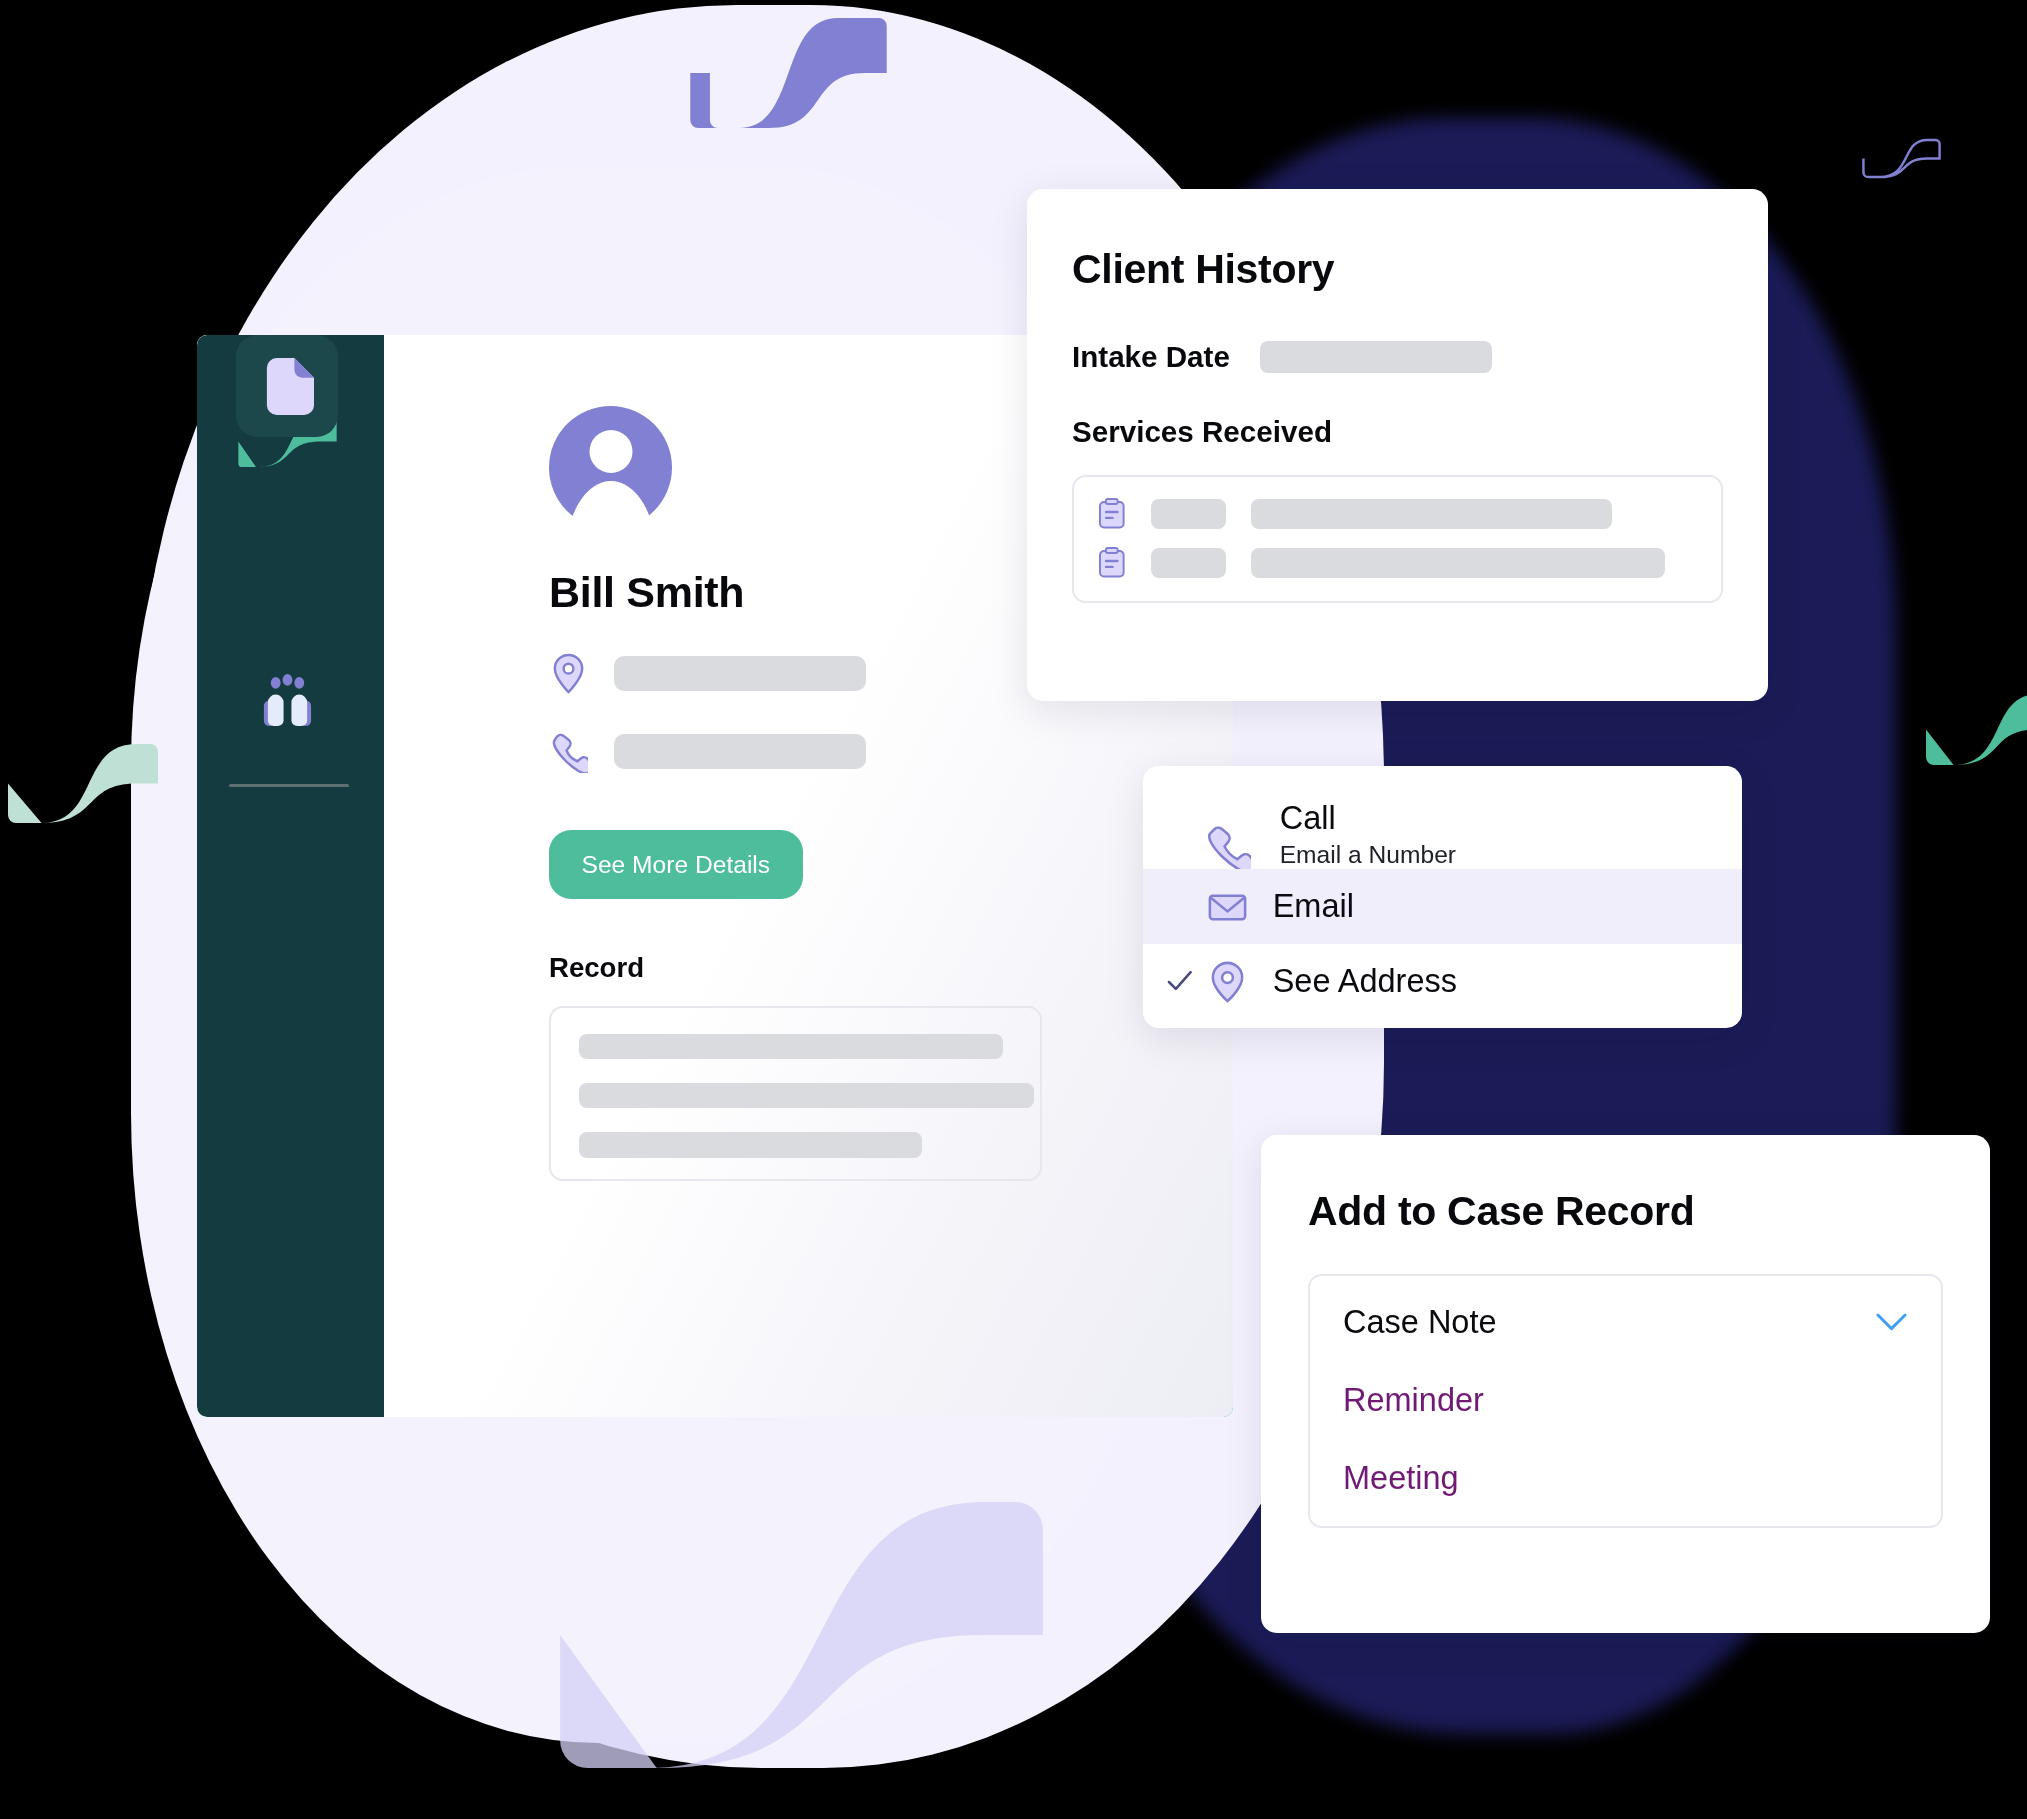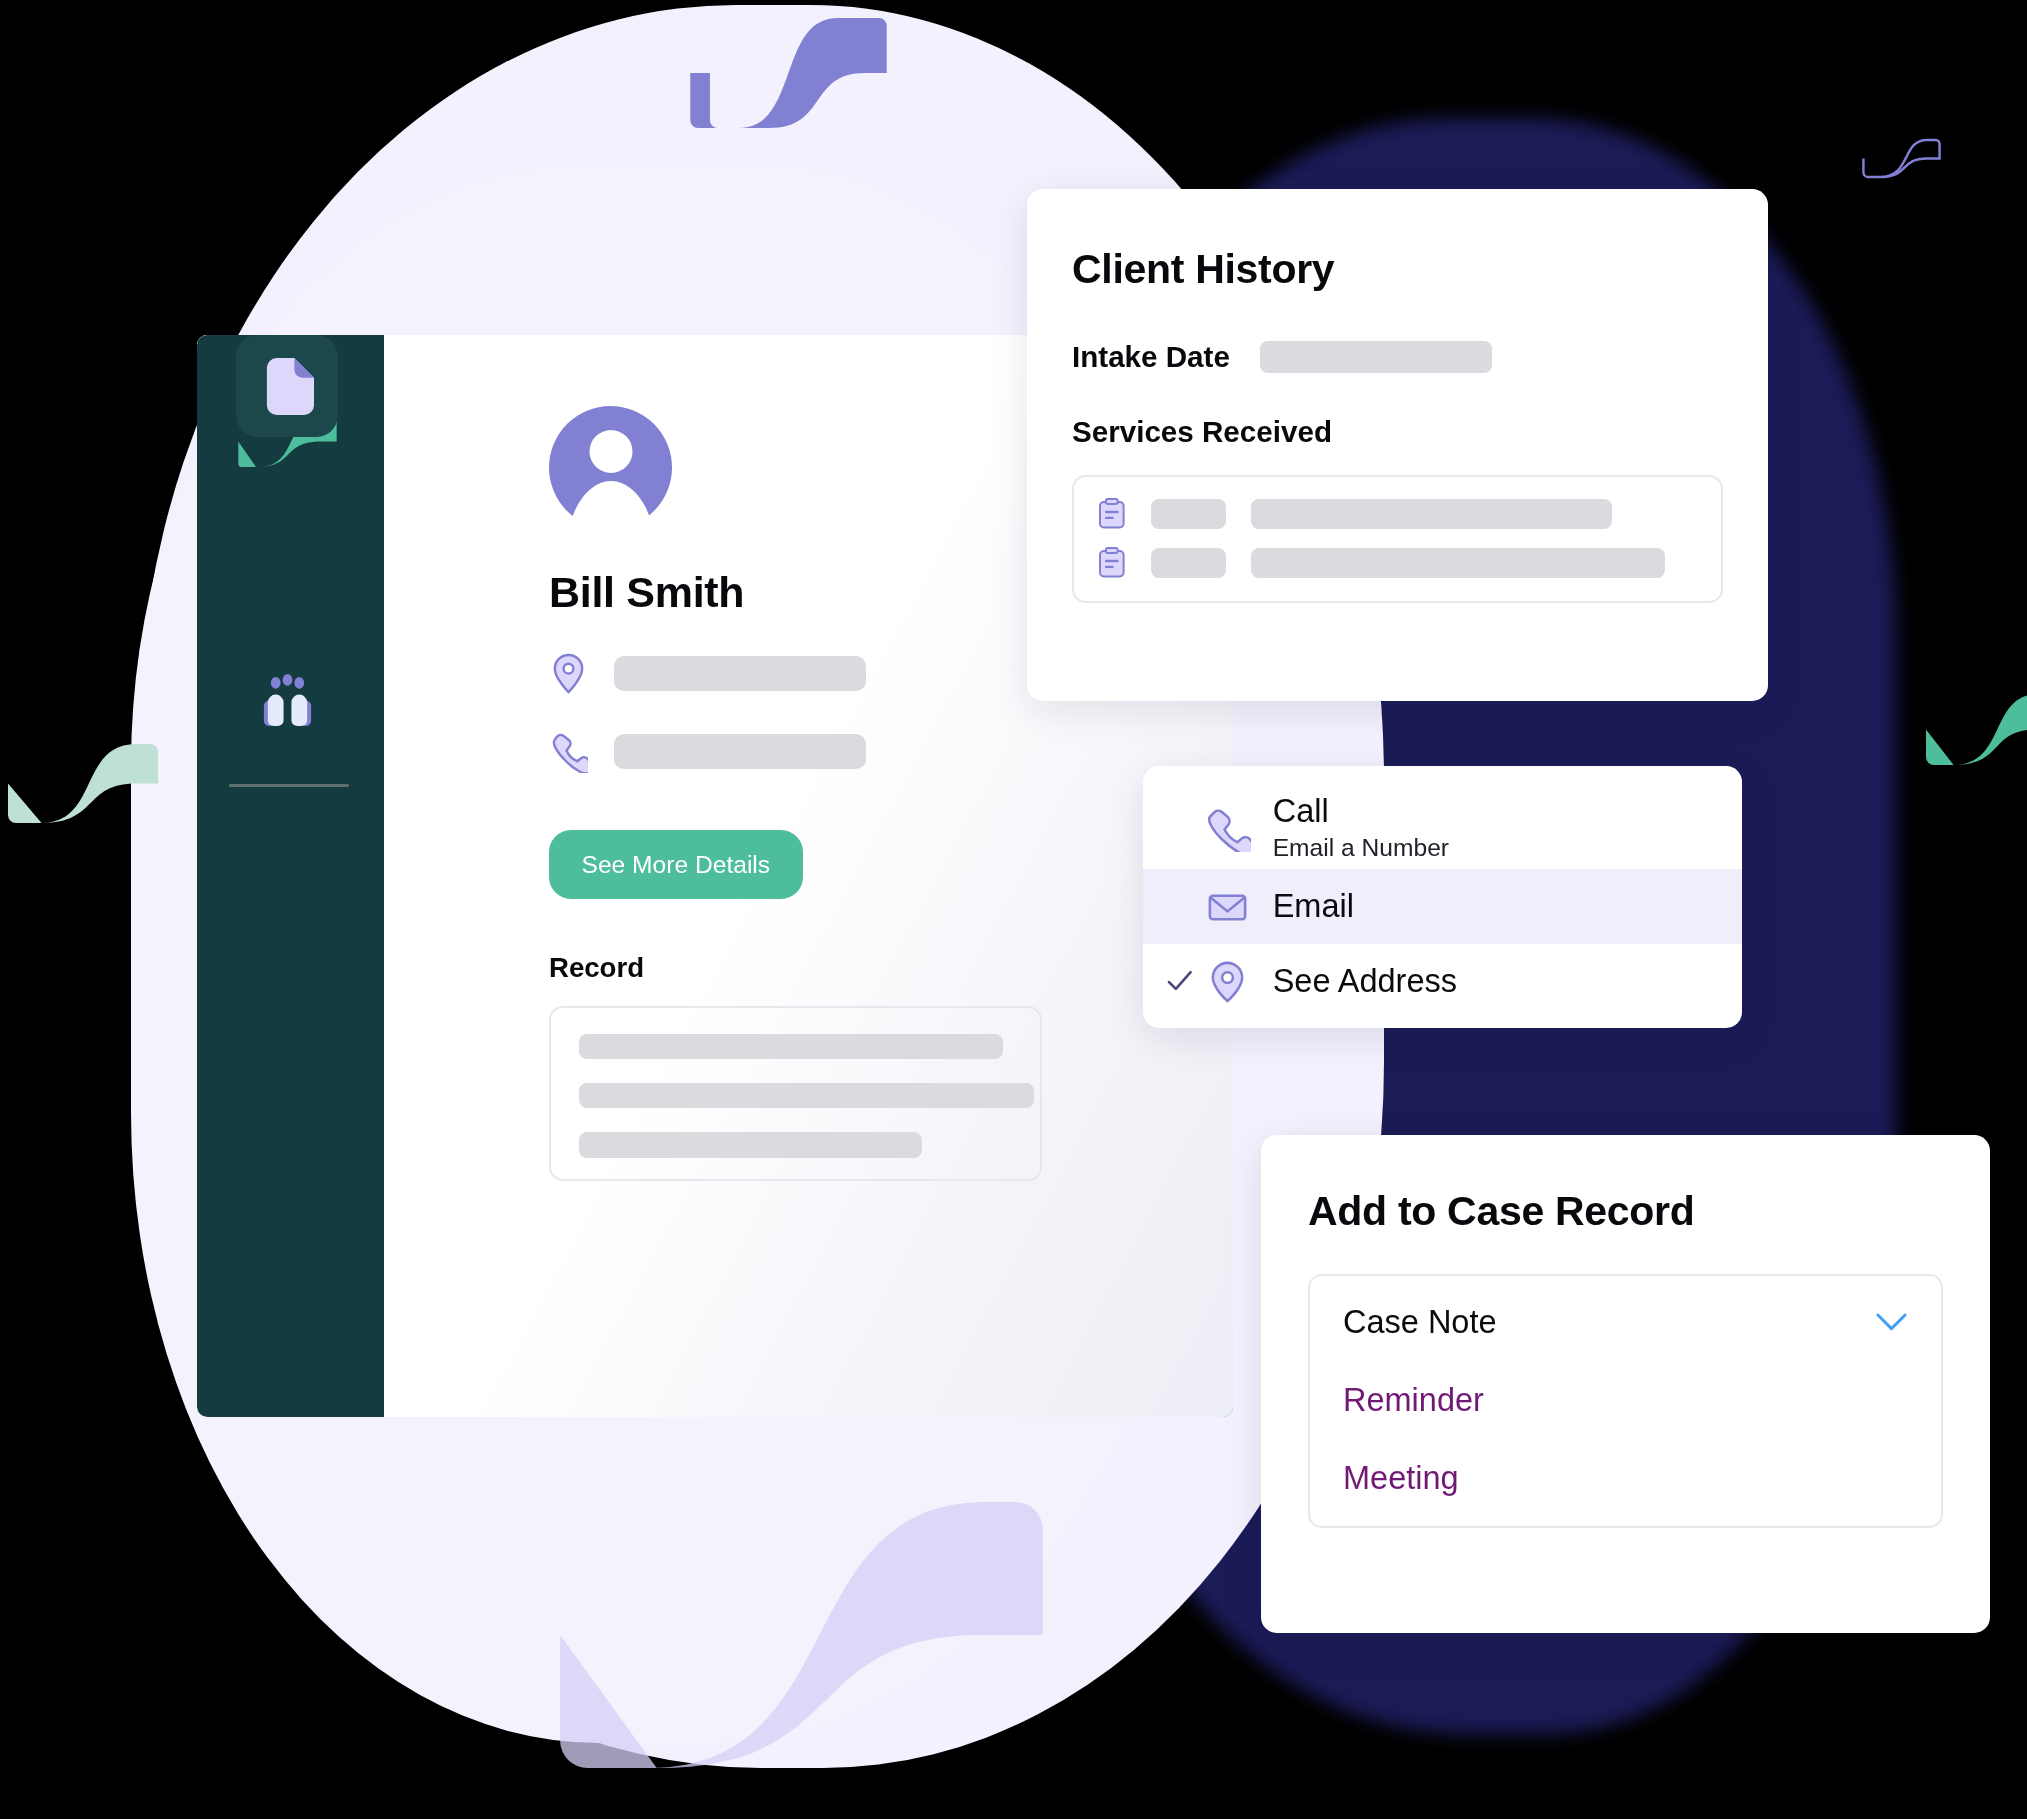--- a/index.html
+++ b/index.html
@@ -281,21 +281,21 @@
     box-sizing: border-box;
   }
   .menu-item {
     position: relative;
     display: flex;
     align-items: center;
     padding: 0 0 0 61px;
     height: 75px;
     box-sizing: border-box;
   }
-  .menu-item.tall { height: 93px; align-items: center; padding-top: 11.8px; }
+  .menu-item.tall { height: 93px; align-items: flex-end; padding-top: 11.8px; gap: 7px; }
   .menu-item.highlight { background: #f0eefb; }
   .menu-icon { width: 47px; height: 47px; flex: none; margin-right: 21.7px; }
   .menu-label { font-size: 32.5px; color: #0a0b0f; line-height: 1.1; }
   .menu-sub { font-size: 24.6px; color: #20222a; margin-top: 3.9px; }
   .menu-check {
     position: absolute;
     left: 21.7px;
     top: 50%;
     transform: translateY(-50%);
     width: 29.6px;

